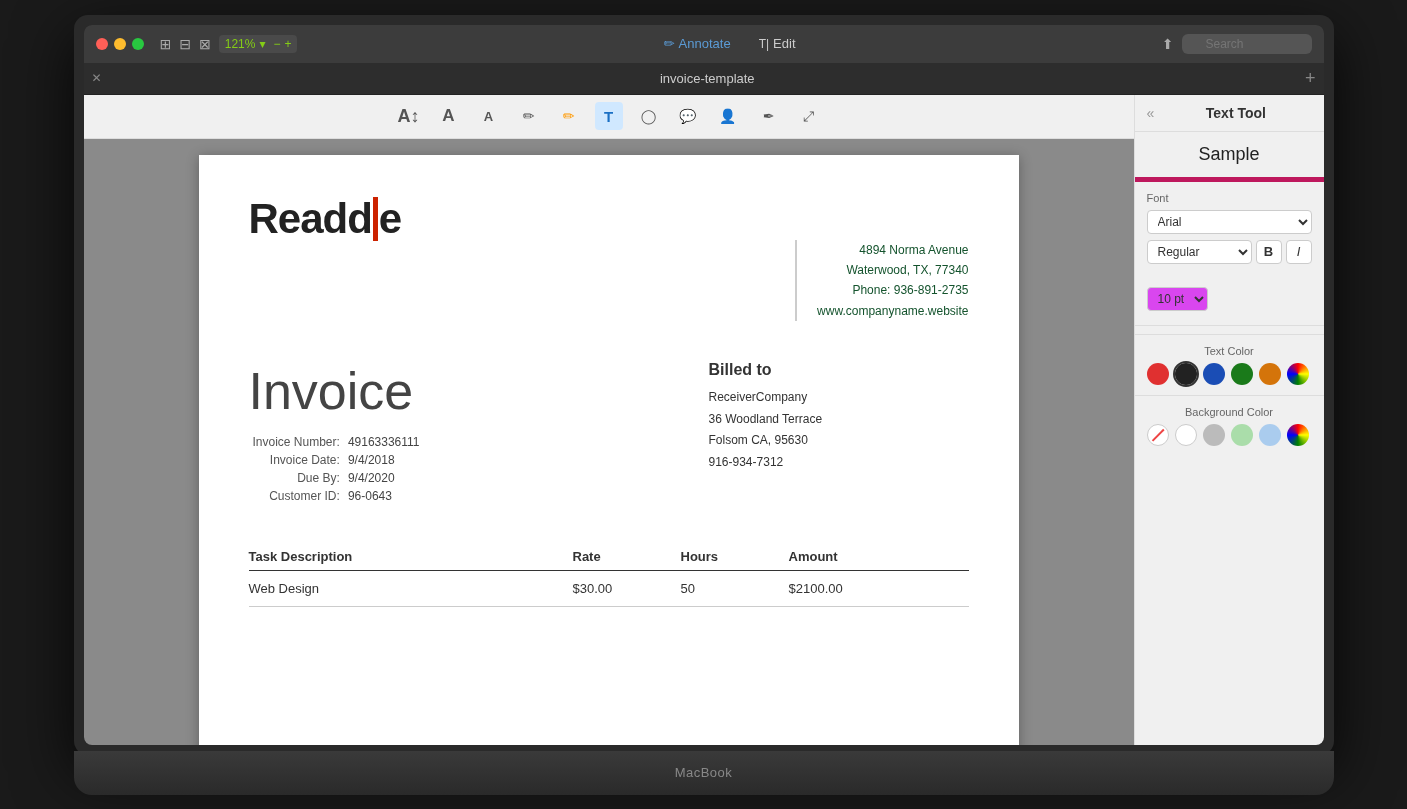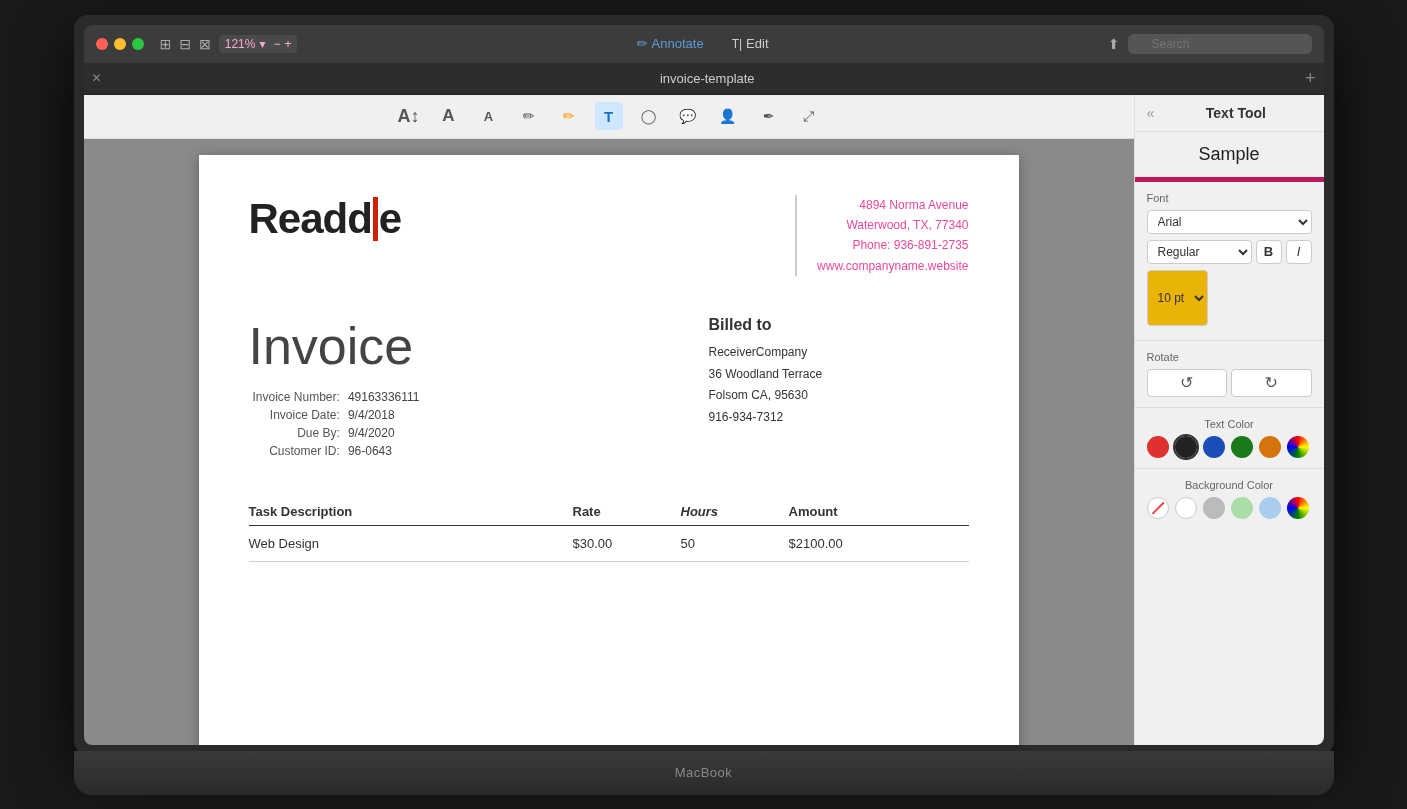--- a/index.html
+++ b/index.html
@@ -83,21 +83,21 @@
       font-size: 14px;
       cursor: pointer;
     }
     .zoom-control {
       display: flex;
       align-items: center;
       gap: 4px;
       background: #4a4a4a;
       border-radius: 4px;
       padding: 2px 6px;
-      color: #f9a8d4;
+      color: #84cc16;
       font-size: 12px;
     }
     .title-bar-center {
       flex: 1;
       display: flex;
       align-items: center;
       justify-content: center;
       gap: 16px;
     }
     .annotate-btn, .edit-btn {
@@ -121,21 +121,21 @@
       font-size: 14px;
       cursor: pointer;
     }
     .search-box {
       background: #555;
       border: none;
       border-radius: 6px;
       padding: 3px 8px 3px 24px;
       color: #ccc;
       font-size: 12px;
-      width: 184px;
+      width: 130px;
       position: relative;
     }
     .search-wrapper {
       position: relative;
     }
     .search-wrapper::before {
       content: '⌕';
       position: absolute;
       left: 6px;
       top: 50%;
@@ -225,24 +225,25 @@
       height: 44px;
       background: #cc2200;
       margin: 0 1px;
       vertical-align: middle;
       position: relative;
       top: -2px;
     }
     .company-info {
       text-align: right;
       font-size: 12px;
-      color: #ec4899;
+      color: #14532d;
       line-height: 1.7;
       border-left: 2px solid #ccc;
       padding-left: 20px;
+      margin-top: 45px;
     }
     .invoice-main {
       display: flex;
       gap: 80px;
       margin-bottom: 40px;
       margin-top: 25px;
     }
     .invoice-left {
       flex: 1;
     }
@@ -378,27 +379,28 @@
       display: flex;
       align-items: center;
       justify-content: center;
       font-size: 13px;
       cursor: pointer;
       color: #333;
     }
     .bold-btn { font-weight: bold; }
     .italic-btn { font-style: italic; }
     .font-size-select {
-      background: #eab308;
+      background: #d946ef;
       border: 1px solid #ccc;
       border-radius: 4px;
-      padding: 19px 6px;
-      font-size: 12px;
-      color: #333;
-      cursor: pointer;
+      padding: 3px 6px;
+      font-size: 12px;
+      color: #333;
+      cursor: pointer;
+      margin-top: 17px;
     }
     .rotate-section {
       padding: 6px 12px;
     }
     .rotate-row {
       display: flex;
       gap: 4px;
     }
     .rotate-btn {
       flex: 1;
@@ -594,21 +596,21 @@
                       <div>916-934-7312</div>
                     </div>
                   </div>
                 </div>
 
                 <table class="invoice-table">
                   <thead>
                     <tr>
                       <th style="width:45%;">Task Description</th>
                       <th style="width:15%;">Rate</th>
-                      <th style="width:15%;font-style:italic;">Hours</th>
+                      <th style="width:15%;">Hours</th>
                       <th style="width:25%;margin-top:40px;">Amount</th>
                     </tr>
                   </thead>
                   <tbody>
                     <tr>
                       <td>Web Design</td>
                       <td>$30.00</td>
                       <td>50</td>
                       <td>$2100.00</td>
                     </tr>
@@ -649,27 +651,20 @@
                 <option selected="">10 pt</option>
                 <option>12 pt</option>
                 <option>14 pt</option>
                 <option>18 pt</option>
                 <option>24 pt</option>
               </select>
             </div>
 
             <div class="divider-line"></div>
 
-            <div class="rotate-section">
-              <div class="panel-label">Rotate</div>
-              <div class="rotate-row">
-                <div class="rotate-btn">↺</div>
-                <div class="rotate-btn">↻</div>
-              </div>
-            </div>
 
             <div class="divider-line"></div>
 
             <div class="color-section">
               <div class="panel-label">Text Color</div>
               <div class="color-row">
                 <div class="color-dot" style="background:#e03030;"></div>
                 <div class="color-dot selected" style="background:#222222;"></div>
                 <div class="color-dot" style="background:#1a4db5;"></div>
                 <div class="color-dot" style="background:#1a7a1a;"></div>

